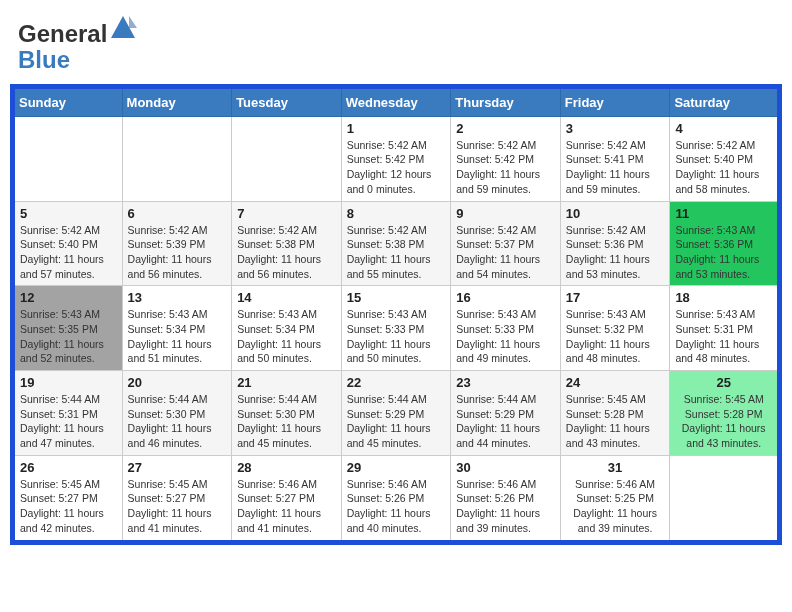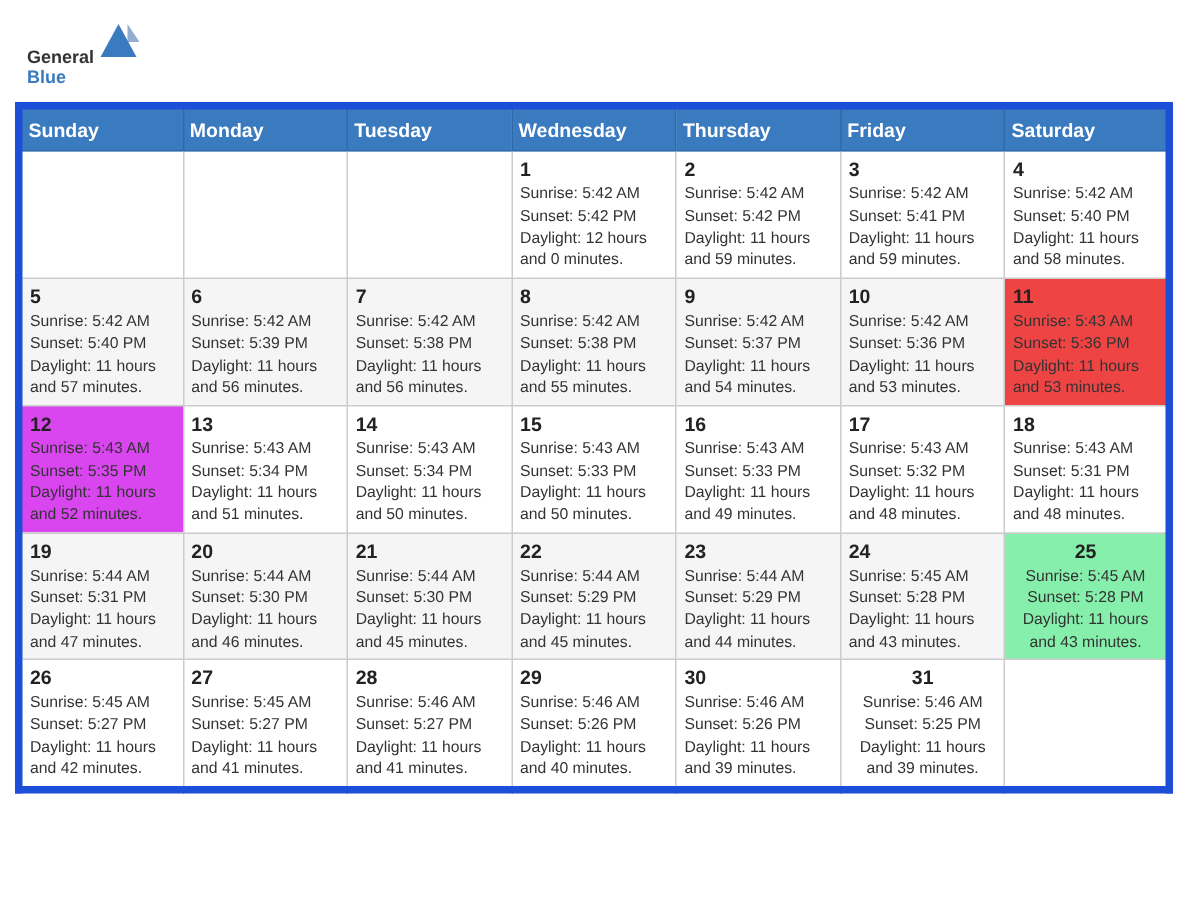--- a/index.html
+++ b/index.html
@@ -15,21 +15,21 @@
       align-items: flex-start;
       justify-content: space-between;
       margin-bottom: 6px;
       padding: 4px 8px;
     }
     .logo {
       display: flex;
       align-items: center;
     }
     .logo-text {
-      font-size: 12px;
+      font-size: 24px;
       font-weight: bold;
       line-height: 1.1;
     }
     .logo-general { color: #333; }
     .logo-blue { color: #3a7abf; }
     .logo-icon {
       width: 28px;
       height: 28px;
       margin-left: 2px;
     }
@@ -190,30 +190,30 @@
 Daylight: 11 hours
 and 54 minutes.</div>
         </td>
         <td style="background: rgb(245, 245, 245);">
           <div class="day-number">10</div>
           <div class="day-info" style="white-space: pre-line;">Sunrise: 5:42 AM
 Sunset: 5:36 PM
 Daylight: 11 hours
 and 53 minutes.</div>
         </td>
-        <td style="background: #ef4444;">
+        <td style="background: #22c55e;">
           <div class="day-number">11</div>
           <div class="day-info" style="white-space: pre-line;">Sunrise: 5:43 AM
 Sunset: 5:36 PM
 Daylight: 11 hours
 and 53 minutes.</div>
         </td>
       </tr>
       <tr>
-        <td style="background: #d946ef;">
+        <td style="background: #a3a3a3;">
           <div class="day-number">12</div>
           <div class="day-info" style="white-space: pre-line;">Sunrise: 5:43 AM
 Sunset: 5:35 PM
 Daylight: 11 hours
 and 52 minutes.</div>
         </td>
         <td style="background: rgb(255, 255, 255);">
           <div class="day-number">13</div>
           <div class="day-info" style="white-space: pre-line;">Sunrise: 5:43 AM
 Sunset: 5:34 PM

